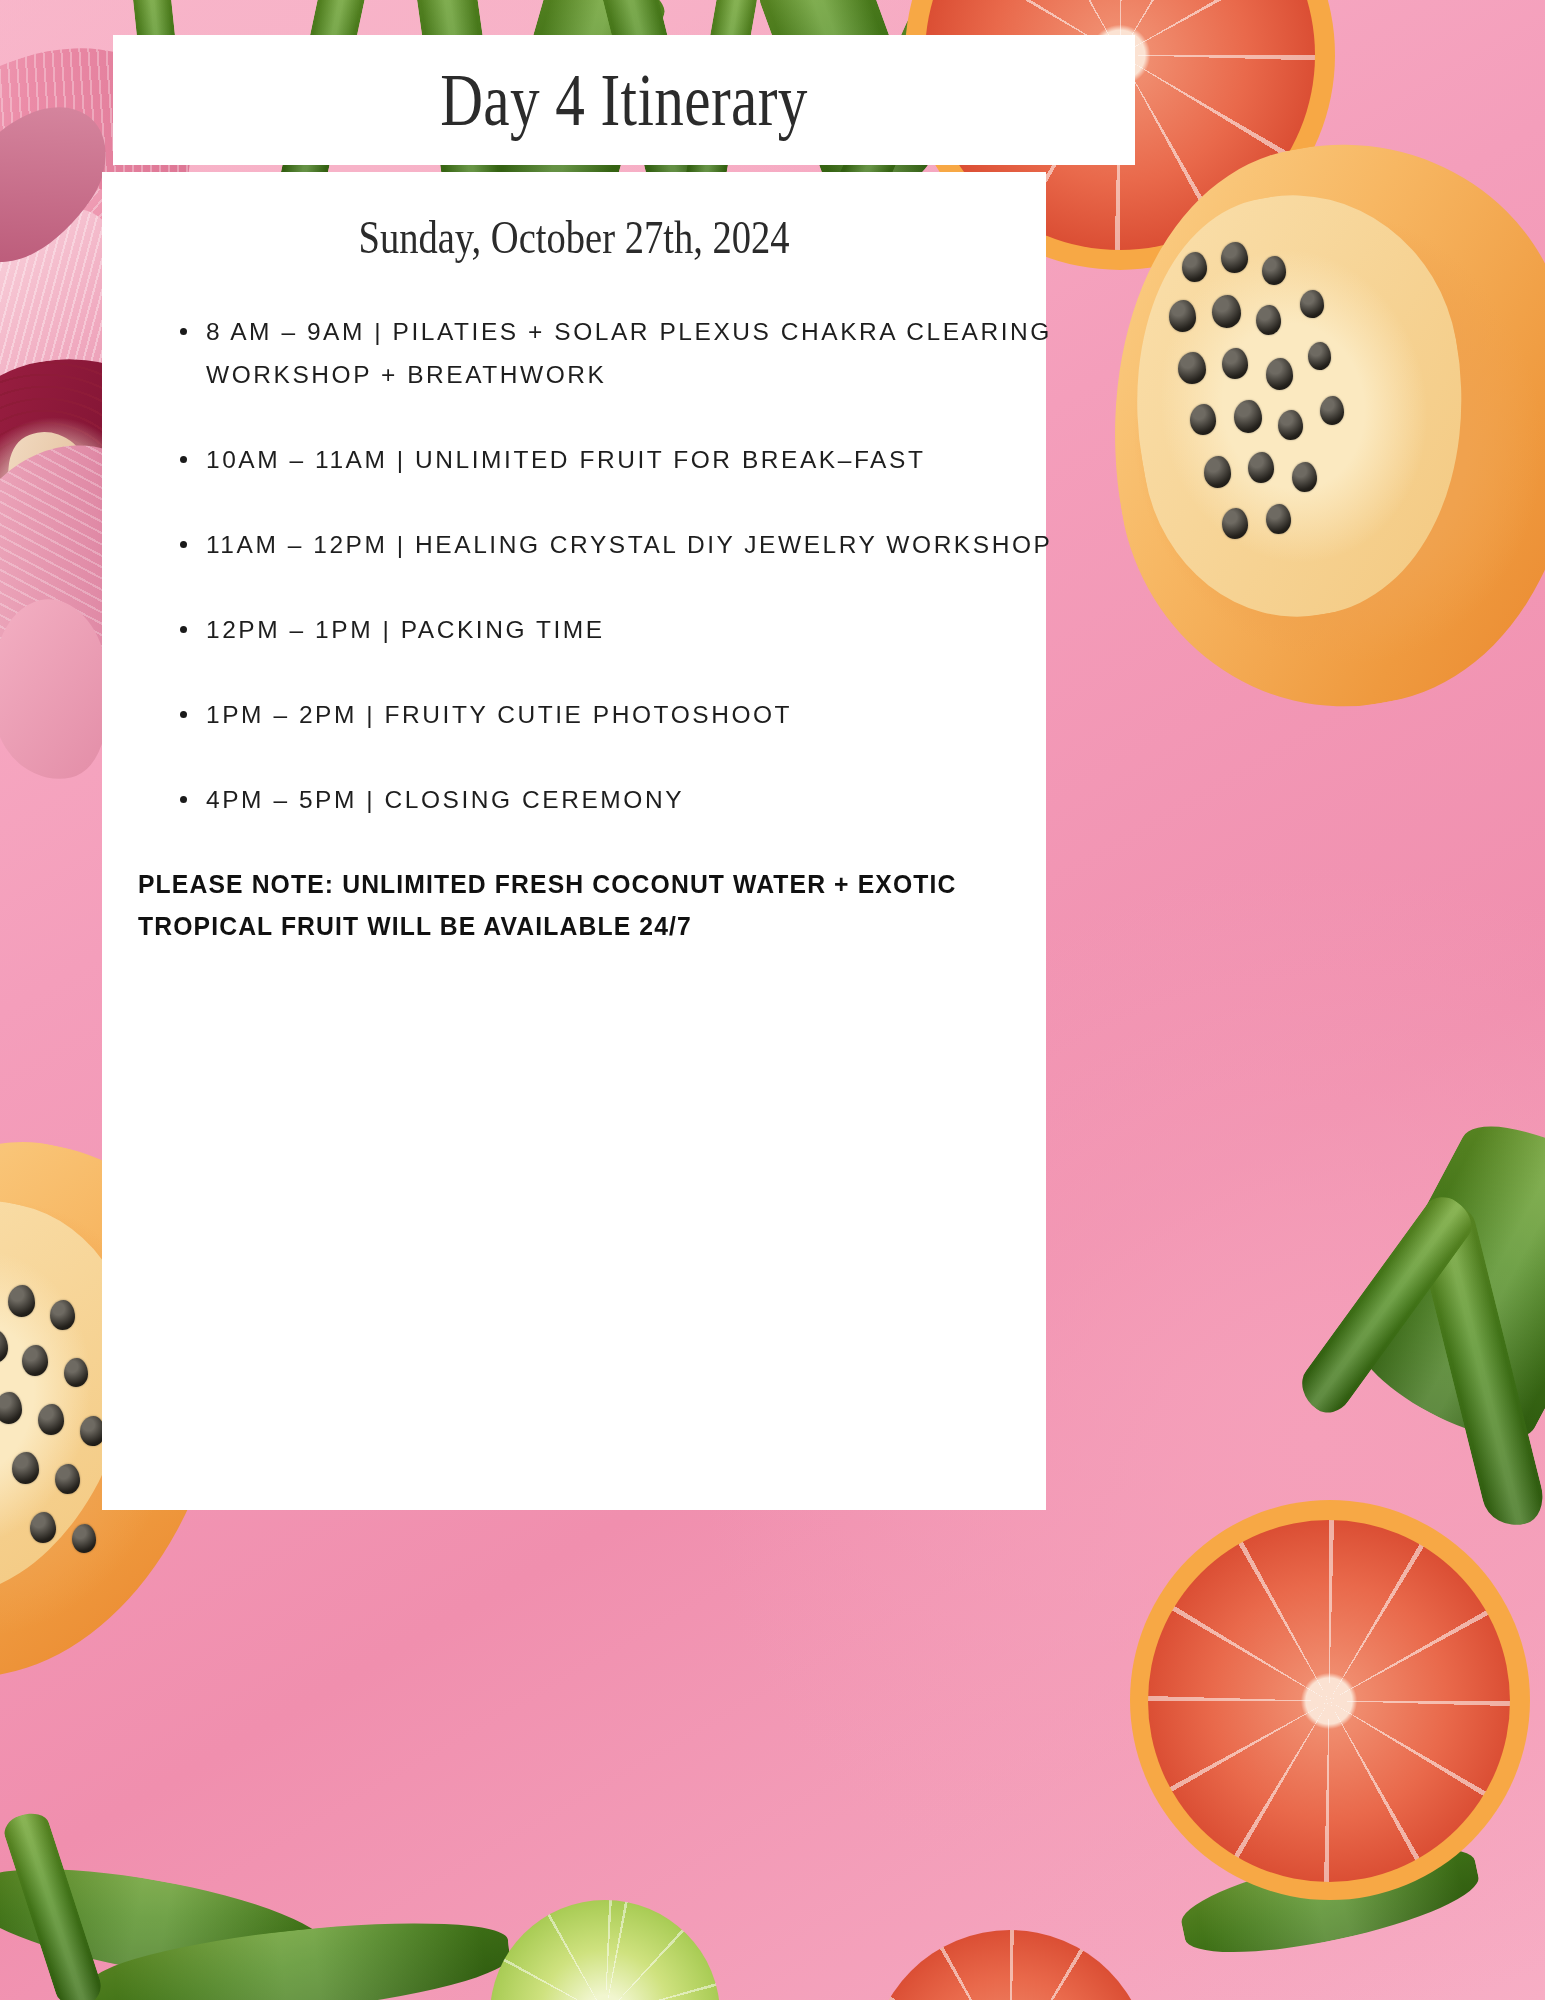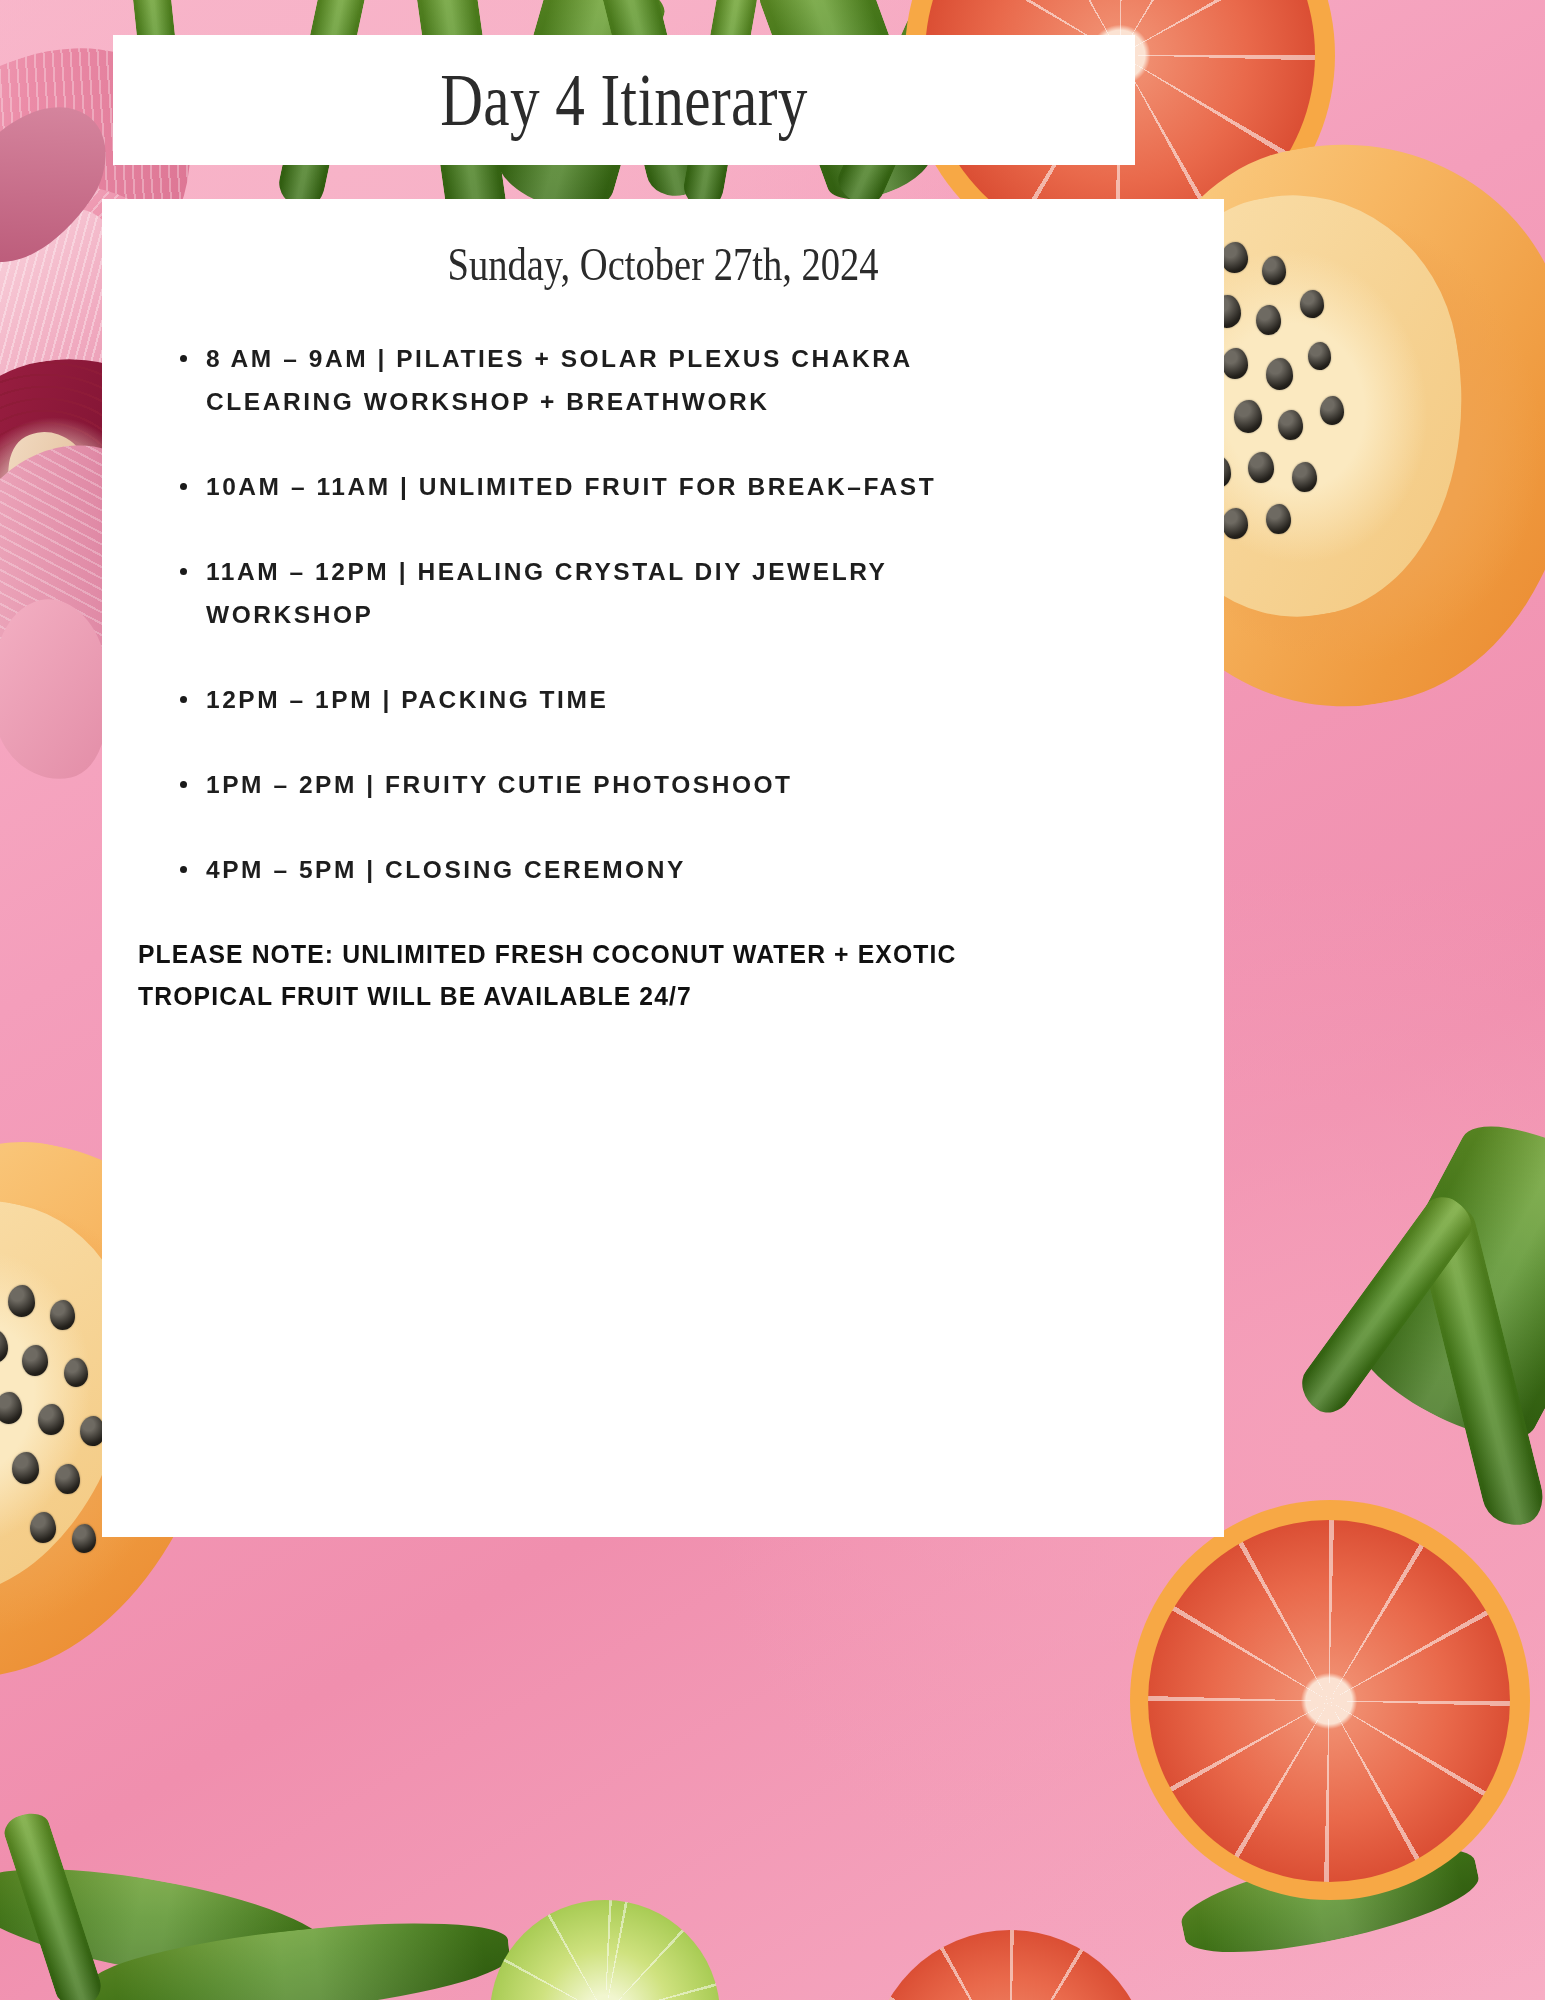--- a/index.html
+++ b/index.html
@@ -90,21 +90,21 @@
     background:
       repeating-conic-gradient(from 10deg at 50% 50%,
         rgba(255,255,255,.5) 0deg 1.4deg, rgba(255,255,255,0) 1.4deg 32deg),
       radial-gradient(circle at 50% 50%, #f1f6cf 0 12%, #cfe27f 40%, #9fc64a 78%, #7fae33 100%);
   }
 
   
   .card{ position:absolute; background:#fff; }
 
   #title-card{ left:113px; top:35px; width:1022px; height:130px; }
-  #main-card { left:102px; top:199px; width:1122px; height:1338px; }
+  #main-card { left:102px; top:172px; width:944px; height:1338px; }
 
   #title-text{
     font-family:"Liberation Serif", serif;
     font-size:74px;
     letter-spacing:.5px;
     color:#2b2b2b;
     text-align:center;
     line-height:130px;
     transform:scaleX(.80);
     transform-origin:center center;
@@ -125,21 +125,21 @@
   
   #list{
     list-style:none;
     margin:46px 0 0 78px;
     padding:0;
     width:880px;
   }
   #list li{
     position:relative;
     font-size:24.5px;
-    font-weight:700;
+    font-weight:400;
     letter-spacing:2.55px;
     line-height:43px;
     color:#1e1e1e;
     margin-bottom:42px;
     padding-left:26px;
     text-transform:uppercase;
   }
   #list li::before{
     content:"";
     position:absolute;

